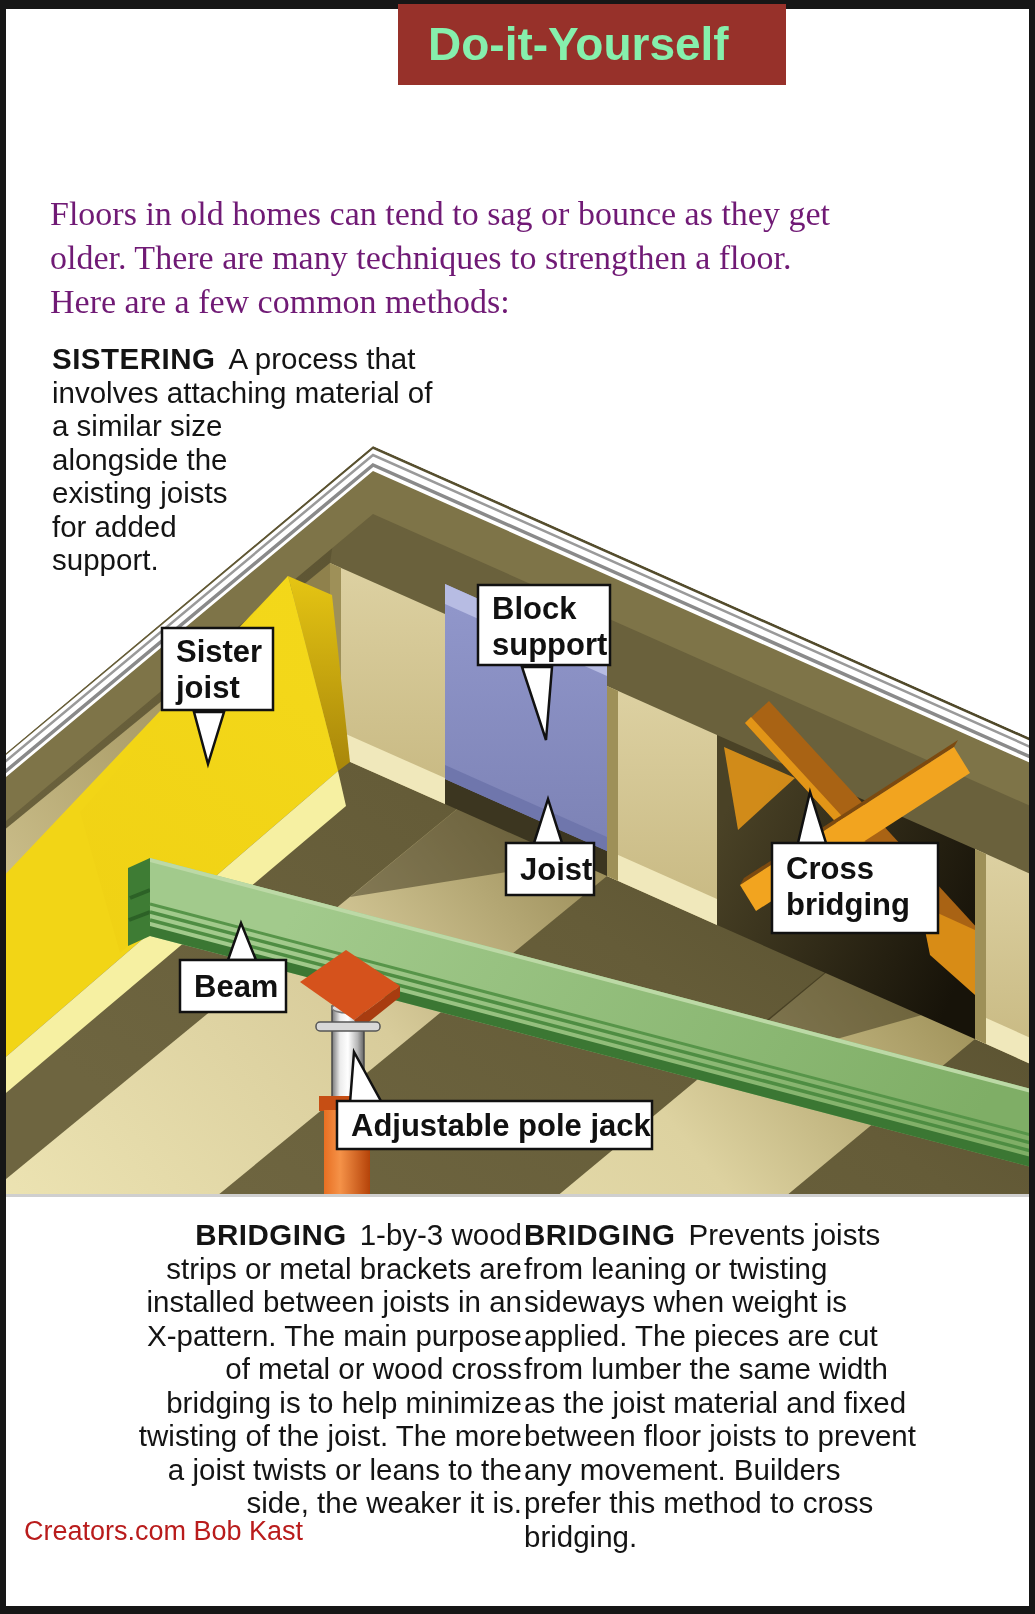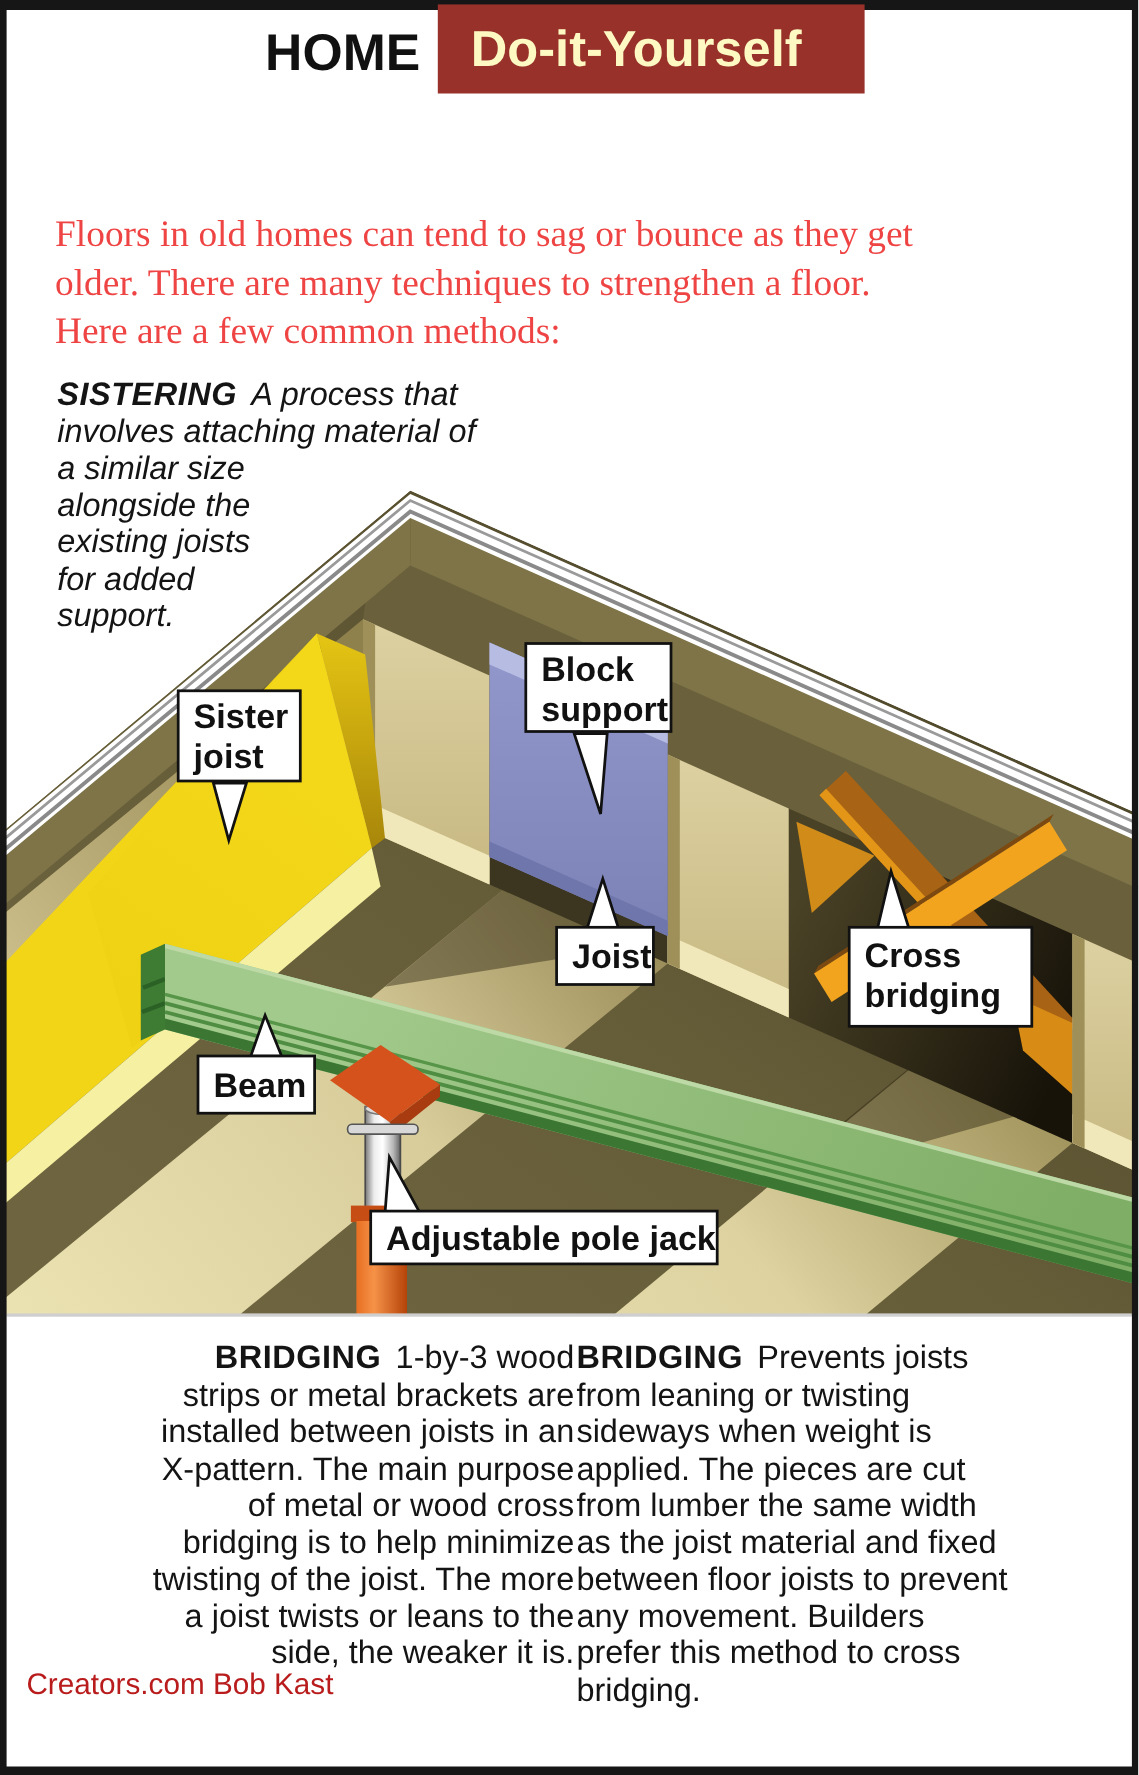--- a/index.html
+++ b/index.html
@@ -2,45 +2,44 @@
 <html><head>
 <meta charset="utf-8">
 <style>
   html,body{margin:0;padding:0;background:#e8e8e8;}
   #page{position:relative;width:1035px;height:1614px;background:#ffffff;overflow:hidden;
         font-family:"Liberation Sans",sans-serif;color:#161616;}
   #frame{position:absolute;inset:0;border-left:6px solid #161616;border-right:6px solid #161616;
          border-top:9px solid #161616;border-bottom:8px solid #161616;pointer-events:none;z-index:40;}
   
   .brandbox{position:absolute;left:398px;top:4px;width:388px;height:81px;background:#97312a;z-index:41;}
-  .brandbox span{display:block;padding-left:30px;line-height:81px;font-size:46px;font-weight:bold;color:#fef9c3;letter-spacing:0px;}
+  .brandbox span{display:block;padding-left:30px;line-height:81px;font-size:46px;font-weight:bold;color:#86efac;letter-spacing:0px;}
   .series{position:absolute;left:180px;top:20px;width:202px;text-align:right;font-size:47px;font-weight:bold;color:#111111;z-index:41;}
   
   .title{position:absolute;left:46px;top:92px;font-family:"Liberation Serif",serif;font-size:84px;font-weight:400;
          letter-spacing:-1px;color:#1c1c1c;white-space:nowrap;}
   .intro{position:absolute;left:50px;top:192px;font-family:"Liberation Serif",serif;font-size:34px;line-height:44px;
-         color:#ef4444;white-space:pre-line;width:920px;}
+         color:#701a75;white-space:pre-line;width:920px;}
   
   .para{position:absolute;font-size:29.5px;line-height:33.5px;color:#141414;white-space:pre-line;}
   .para b{margin-right:13px;letter-spacing:0.5px;}
-  #sistering{left:52px;top:342px;width:470px;font-style:italic;}
+  #sistering{left:52px;top:342px;width:470px;}
   #beamdesc{left:520px;top:342px;width:470px;}
   #beamdesc2{right:95px;top:476px;width:470px;text-align:right;}
   #bridging{left:52px;top:1218px;width:470px;text-align:right;}
   #blocking{left:524px;top:1218px;width:490px;}
   .credit{position:absolute;left:24px;top:1516px;font-size:27px;color:#b91c1c;text-align:right;}
   svg{position:absolute;left:0;top:0;}
   .lbl{font-family:"Liberation Sans",sans-serif;font-weight:bold;font-size:31px;fill:#111;}
 </style>
 </head>
 <body>
 
 <div id="page">
 
-  <div class="series">HOME</div>
   <div class="brandbox">
     <span>Do-it-Yourself</span>
   </div>
 
   <div class="intro">Floors in old homes can tend to sag or bounce as they get
 older. There are many techniques to strengthen a floor.
 Here are a few common methods:</div>
 
   <div id="sistering" class="para"><b>SISTERING</b><span>A process that
 involves attaching material of

